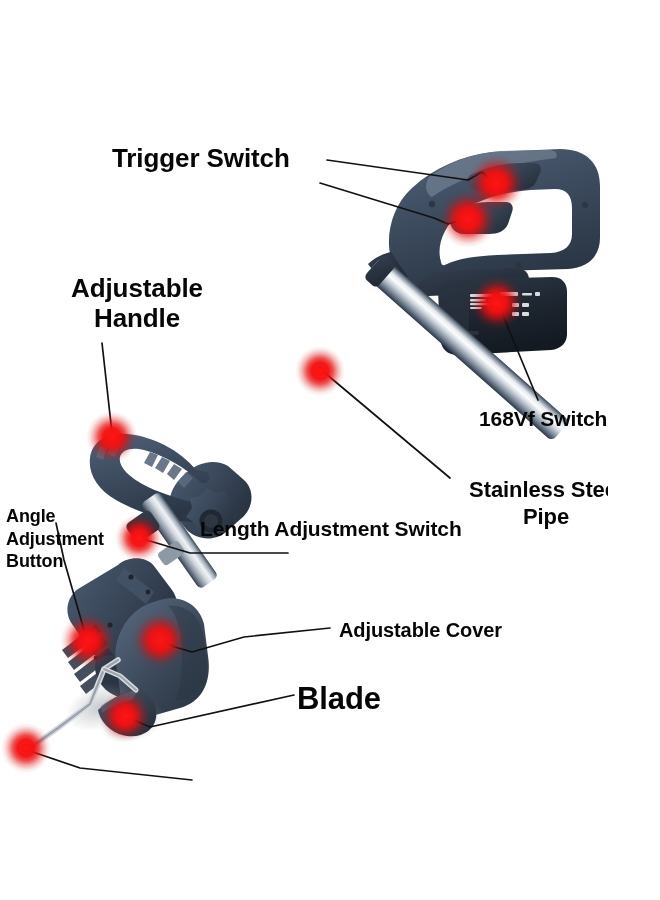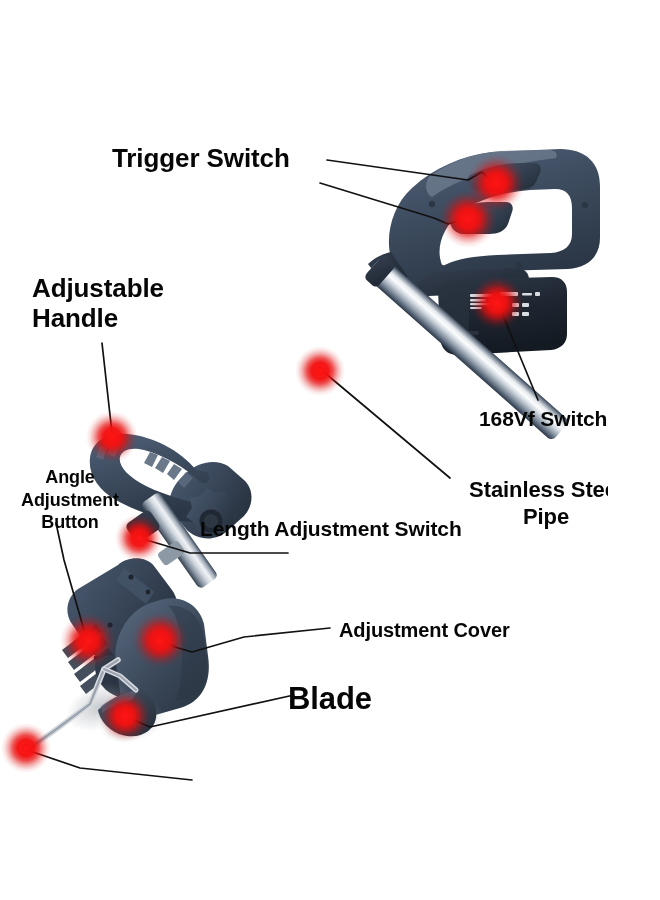--- a/index.html
+++ b/index.html
@@ -39,27 +39,27 @@
   .label{
     position:absolute;
     color:#060606;
     font-weight:700;
     letter-spacing:-.1px;
     line-height:1.14;
     white-space:pre-line;
     pointer-events:auto;
   }
   .lbl-trigger{left:112px;top:144px;font-size:26px;}
-  .lbl-adjhandle{left:32px;top:274px;font-size:26px;width:210px;text-align:left;}
+  .lbl-adjhandle{left:32px;top:274px;font-size:26px;width:210px;text-align:center;}
   .lbl-battery{left:479px;top:407px;font-size:21px;}
   .lbl-pipe{left:452px;top:477px;font-size:22px;width:188px;text-align:center;line-height:1.22;}
-  .lbl-angle{left:6px;top:466px;font-size:18px;width:128px;text-align:center;line-height:1.26;}
+  .lbl-angle{left:6px;top:505px;font-size:18px;width:128px;line-height:1.26;}
   .lbl-length{left:200px;top:517px;font-size:21px;}
   .lbl-protect{left:339px;top:619px;font-size:20px;}
-  .lbl-blade{left:288px;top:681px;font-size:31px;text-align:right;}
+  .lbl-blade{left:297px;top:681px;font-size:31px;text-align:right;}
   .lbl-anticol{left:197px;top:771px;font-size:18px;}
 </style>
 </head>
 <body>
 
 <div id="stage">
 
   <div id="product">
     <svg width="660" height="900" viewBox="0 0 660 900" xmlns="http://www.w3.org/2000/svg">
       <defs>
@@ -423,18 +423,18 @@
 
   <div class="label lbl-pipe">Stainless Steel
 Pipe</div>
 
   <div class="label lbl-angle">Angle
 Adjustment
 Button</div>
 
   <div class="label lbl-length">Length Adjustment Switch</div>
 
-  <div class="label lbl-protect">Adjustment Cover</div>
+  <div class="label lbl-protect">Adjustable Cover</div>
 
   <div class="label lbl-blade">Blade</div>
 
 
 </div>
 
 </body></html>

